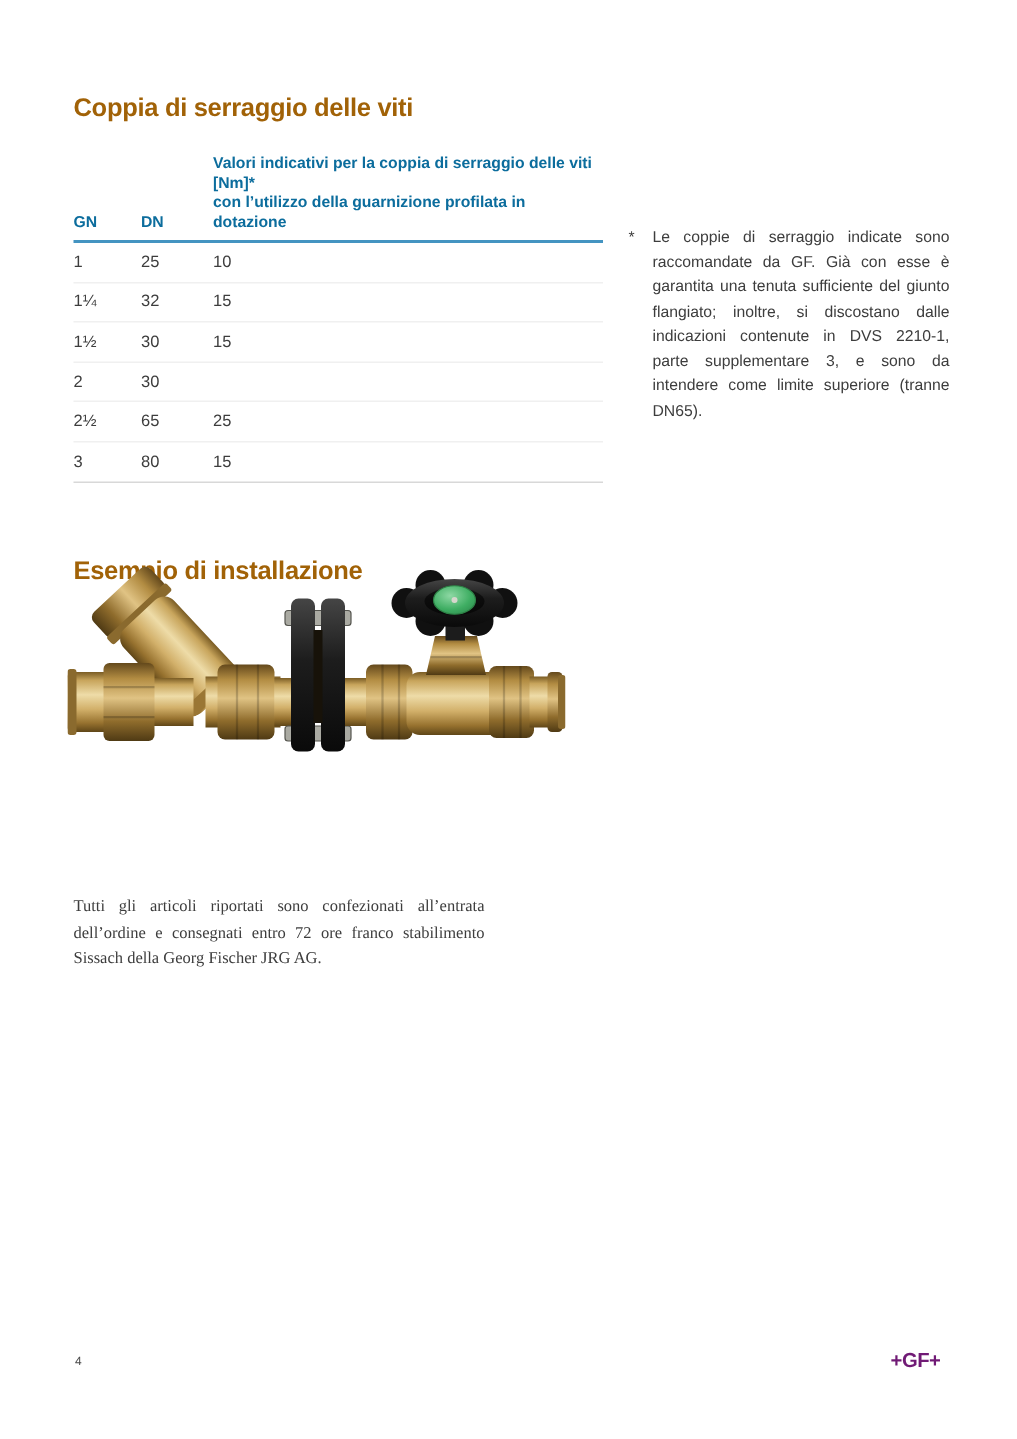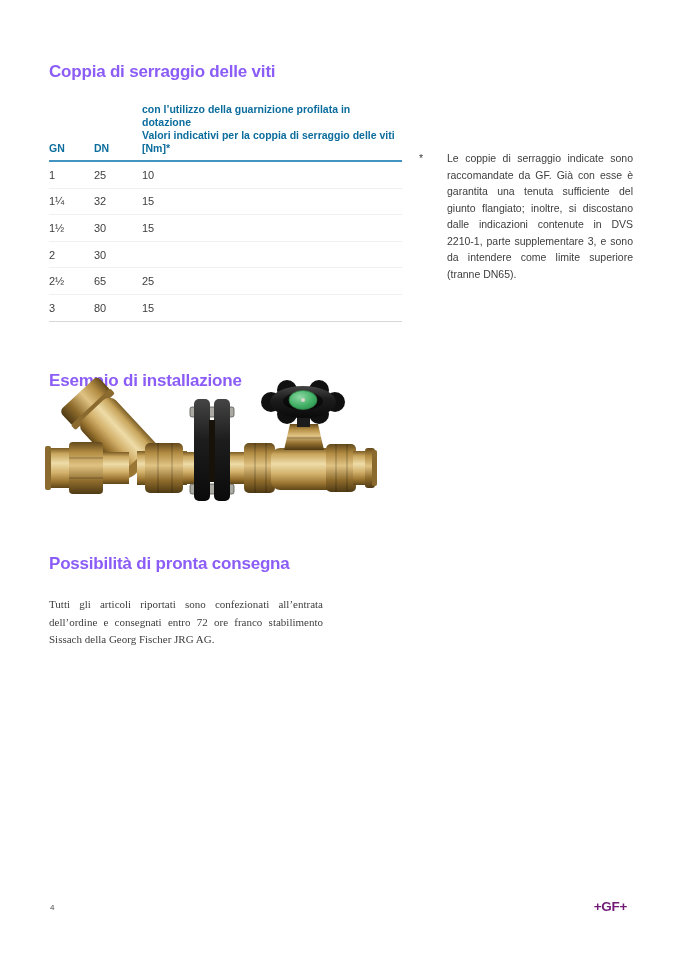--- a/index.html
+++ b/index.html
@@ -11,21 +11,21 @@
   }
   .page {
     position: relative;
     width: 678px; height: 959px;
     background: #ffffff;
     overflow: hidden;
   }
   .h-blue {
     position: absolute; left: 49px;
     font-size: 17px; font-weight: bold;
-    color: #8b5cf6; letter-spacing: -0.2px;
+    color: #a16207; letter-spacing: -0.2px;
   }
   #title1 { top: 62px; }
   #title2 { top: 343px; margin-top: 28px; }
   #title3 { top: 554px; }
 
   
   .tq-table { position: absolute; left: 49px; top: 103px; width: 353px; }
   .tq-head {
     display: flex; align-items: flex-end;
     color: #0c6d9d; font-weight: bold;
@@ -44,21 +44,21 @@
   }
   .tq-row:last-child { border-bottom: 1px solid #d8d8d8; }
 
   
   .footnote {
     position: absolute; left: 419px; top: 150px; width: 214px;
     display: flex;
     font-size: 10.5px; line-height: 16.5px; color: #3d3d3d;
   }
   .footnote .marker { flex: 0 0 16px; font-size: 10.5px; }
-  .footnote .fn-text { flex: 1; text-align: justify; hyphens: auto; margin-left: 12px; }
+  .footnote .fn-text { flex: 1; text-align: justify; hyphens: auto; }
 
   
   .install-img { position: absolute; left: 45px; top: 372px; width: 332px; height: 146px; }
 
   
   .para {
     position: absolute; left: 49px; top: 596px; width: 274px;
     font-size: 11px; line-height: 17.5px;
     text-align: justify; color: #3d3d3d; font-family: Liberation Serif, serif;
   }
@@ -79,22 +79,22 @@
 
 <div class="page">
 
   <div class="h-blue" id="title1">Coppia di serraggio delle viti</div>
 
   <div class="tq-table">
     <div class="tq-head">
       <div class="col-gn">GN</div>
       <div class="col-dn">DN</div>
       <div class="col-nm">
+        <div>Valori indicativi per la coppia di serraggio delle viti [Nm]*</div>
         <div>con l’utilizzo della guarnizione profilata in dotazione</div>
-        <div>Valori indicativi per la coppia di serraggio delle viti [Nm]*</div>
       </div>
     </div>
 
     <div class="tq-row">
       <span class="col-gn">1</span>
       <span class="col-dn">25</span>
       <span class="col-nm">10</span>
     </div>
     <div class="tq-row">
       <span class="col-gn">1¼</span>
@@ -219,20 +219,19 @@
     <g>
       <rect x="281" y="72" width="30" height="48" rx="5" fill="url(#brD)"></rect>
       <line x1="291" y1="72" x2="291" y2="120" stroke="#00000030" stroke-width="1.5"></line>
       <line x1="302" y1="72" x2="302" y2="120" stroke="#00000030" stroke-width="1.5"></line>
       <rect x="308" y="79" width="16" height="34" fill="url(#br)"></rect>
       <rect x="320" y="76" width="10" height="40" rx="3" fill="url(#brD)"></rect>
       <rect x="327" y="78" width="5" height="36" rx="2" fill="#8a6a2e"></rect>
     </g>
   </svg>
 
-  <div class="h-blue" id="title3">Possibilità di pronta consegna</div>
 
   <div class="para">Tutti gli articoli riportati sono confezionati all’entrata dell’ordine e consegnati entro 72 ore franco stabilimento Sissach della Georg Fischer JRG AG.</div>
 
   <div class="page-num">4</div>
   <div class="gf-logo">+GF+</div>
 
 </div>
 
 </body></html>

